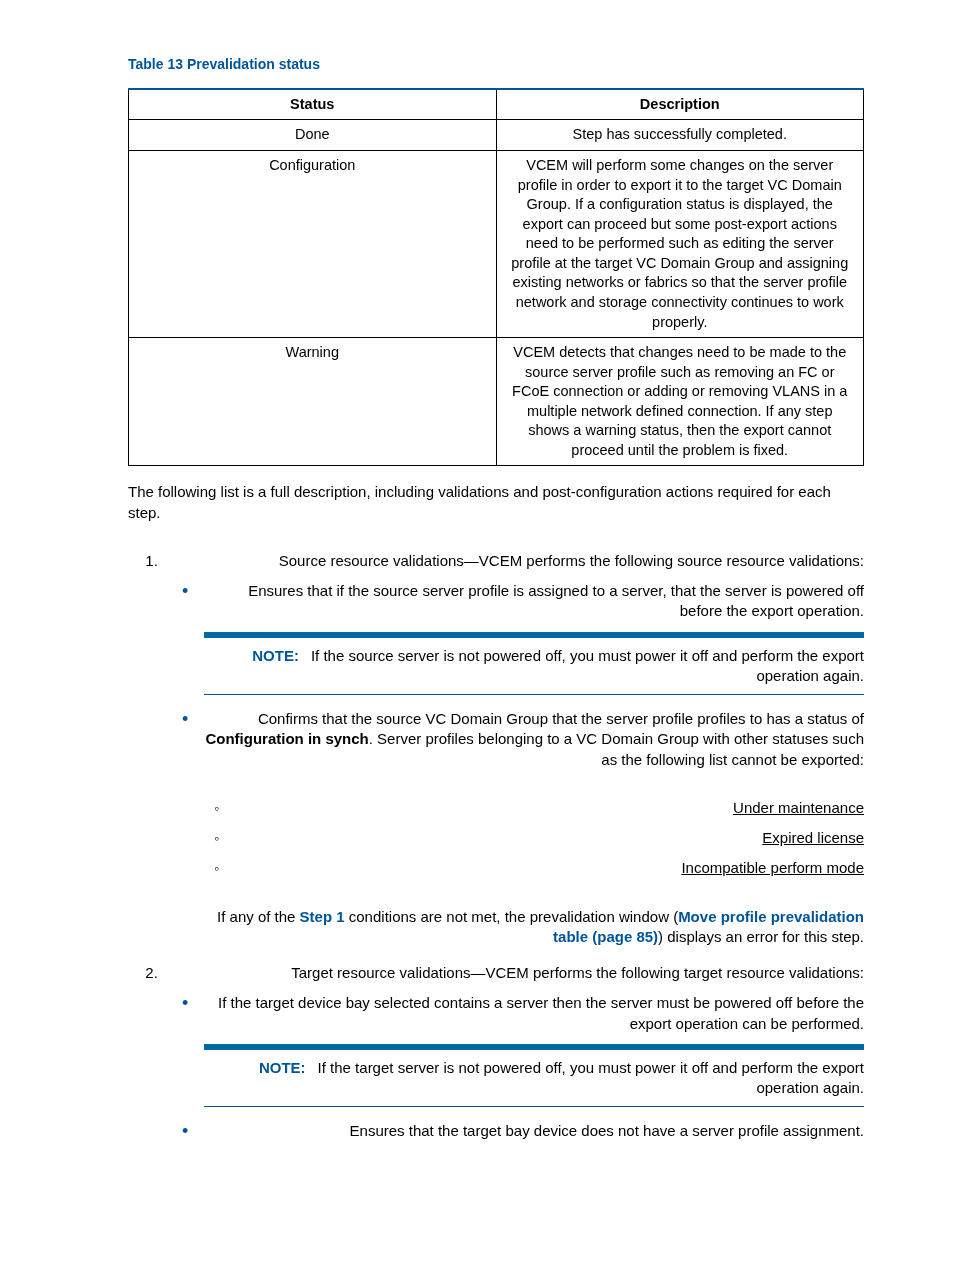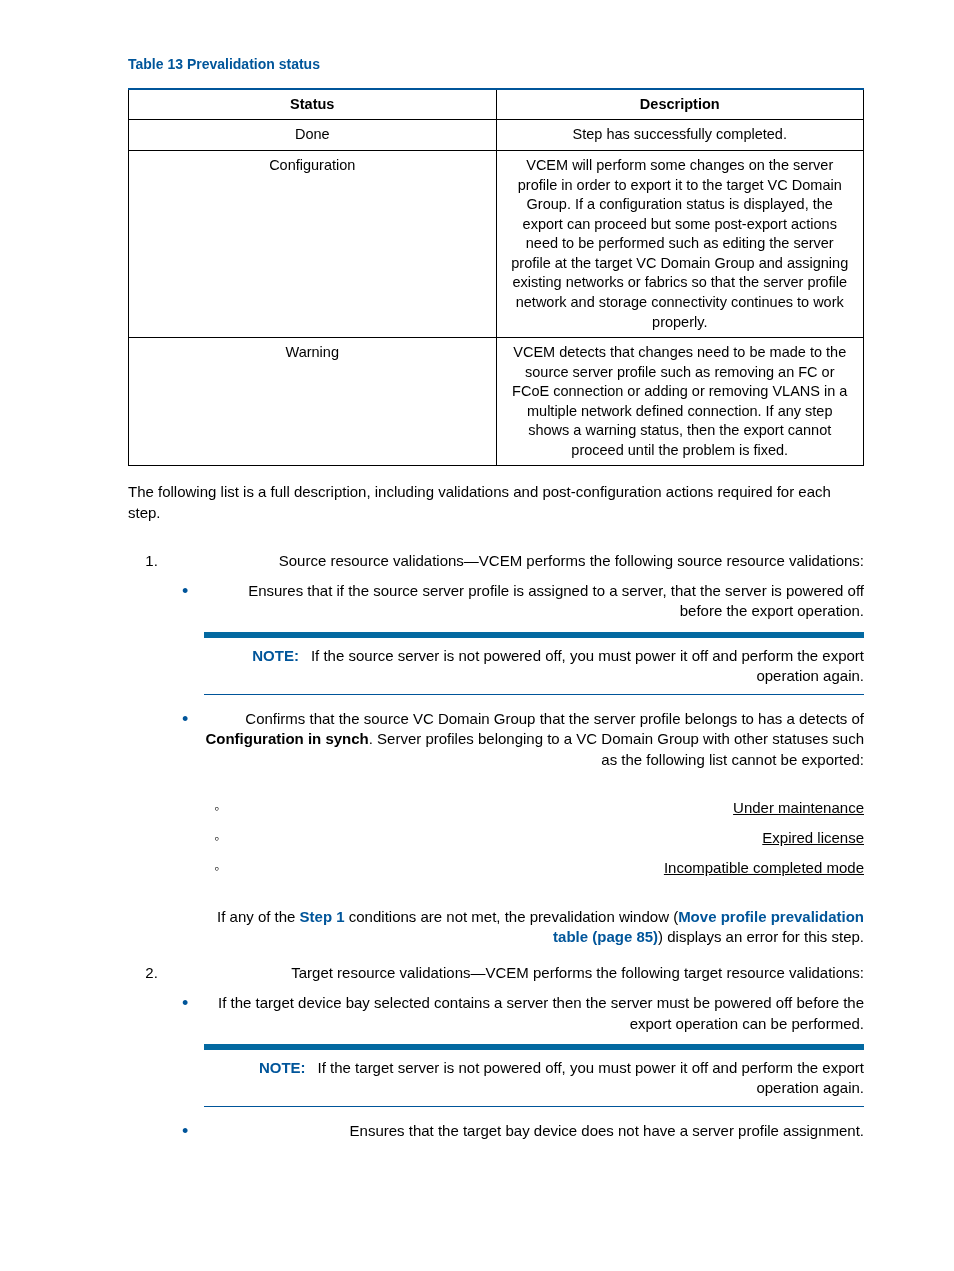--- a/index.html
+++ b/index.html
@@ -94,25 +94,25 @@
   <li>
     <span>Source resource validations—VCEM performs the following source resource validations:</span>
     <ul class="bullets">
       <li>
         <span>Ensures that if the source server profile is assigned to a server, that the server is powered off before the export operation.</span>
         <div class="note-box">
           <span class="note-label">NOTE:</span><span>If the source server is not powered off, you must power it off and perform the export operation again.</span>
         </div>
       </li>
       <li>
-        <span>Confirms that the source VC Domain Group that the server profile belongs to has a detects of </span><span class="bold">Configuration in synch</span><span>. Server profiles belonging to a VC Domain Group with other statuses such as the following list cannot be exported:</span>
+        <span>Confirms that the source VC Domain Group that the server profile profiles to has a status of </span><span class="bold">Configuration in synch</span><span>. Server profiles belonging to a VC Domain Group with other statuses such as the following list cannot be exported:</span>
         <ul class="subbullets">
           <li>Under maintenance</li>
           <li>Expired license</li>
-          <li>Incompatible completed mode</li>
+          <li>Incompatible perform mode</li>
         </ul>
       </li>
     </ul>
     <div class="if-any">
       <span>If any of the </span><span class="link">Step 1</span><span> conditions are not met, the prevalidation window (</span><span class="link">Move profile prevalidation table (page 85)</span><span>) displays an error for this step.</span>
     </div>
   </li>
   <li>
     <span>Target resource validations—VCEM performs the following target resource validations:</span>
     <ul class="bullets">

